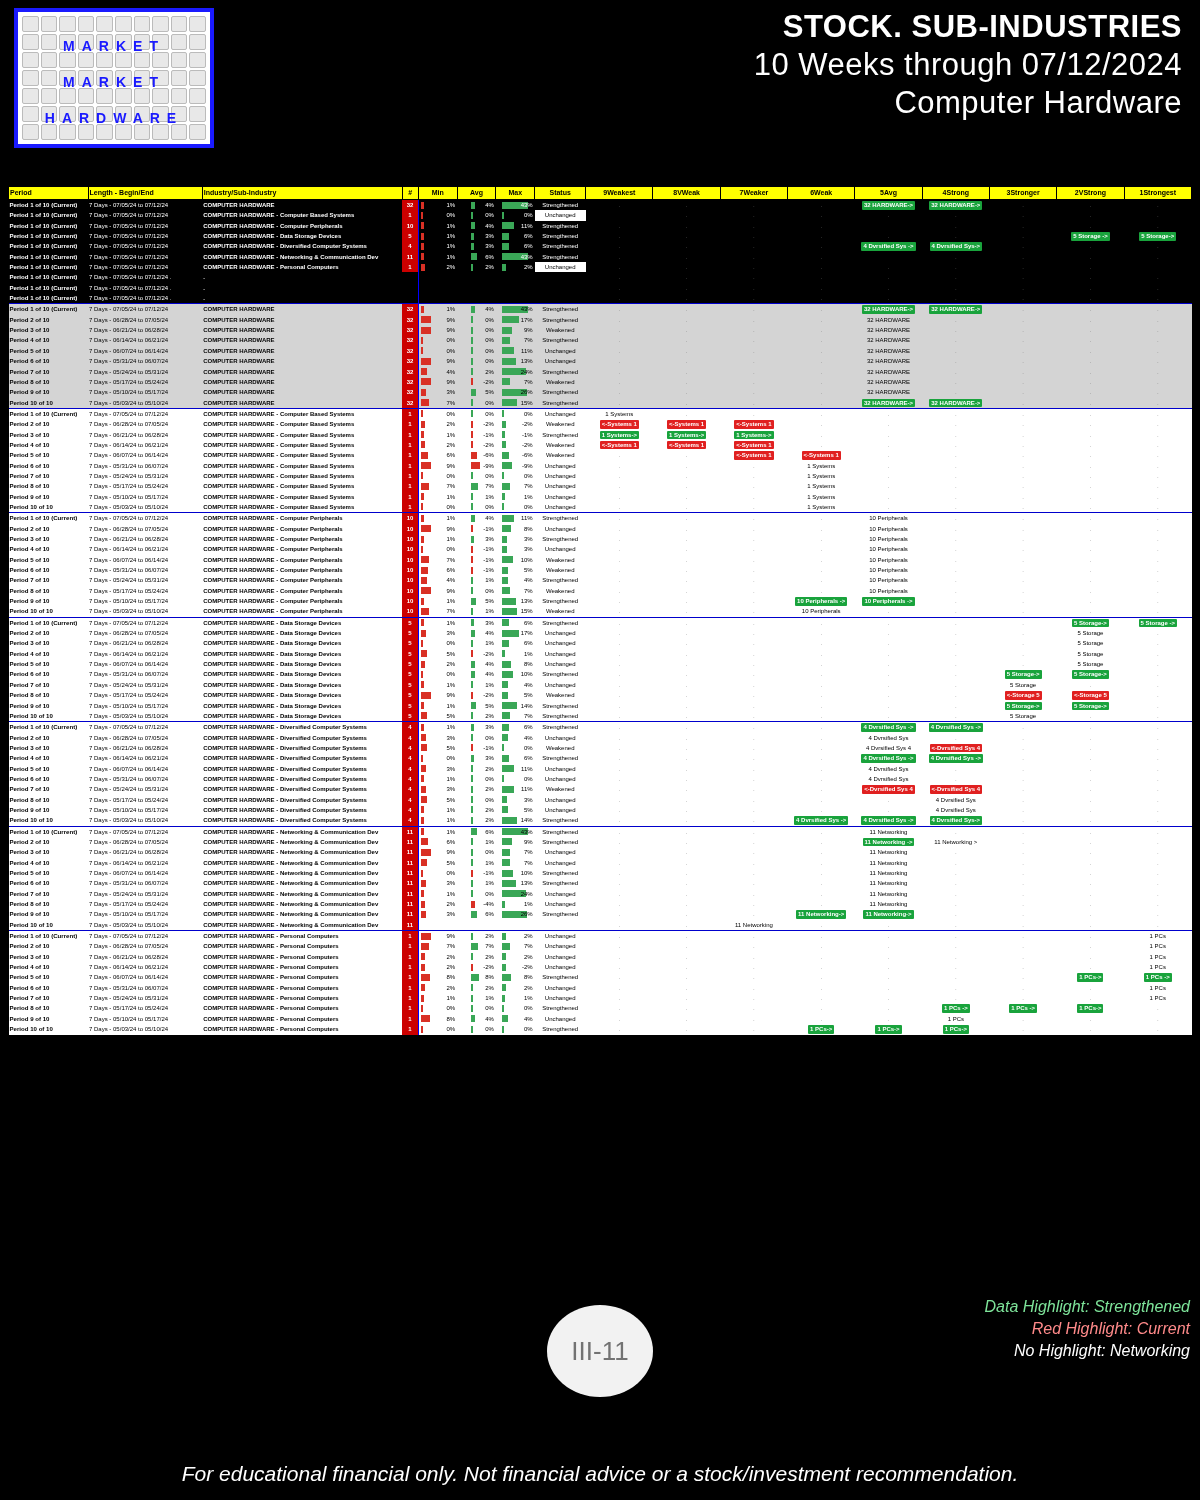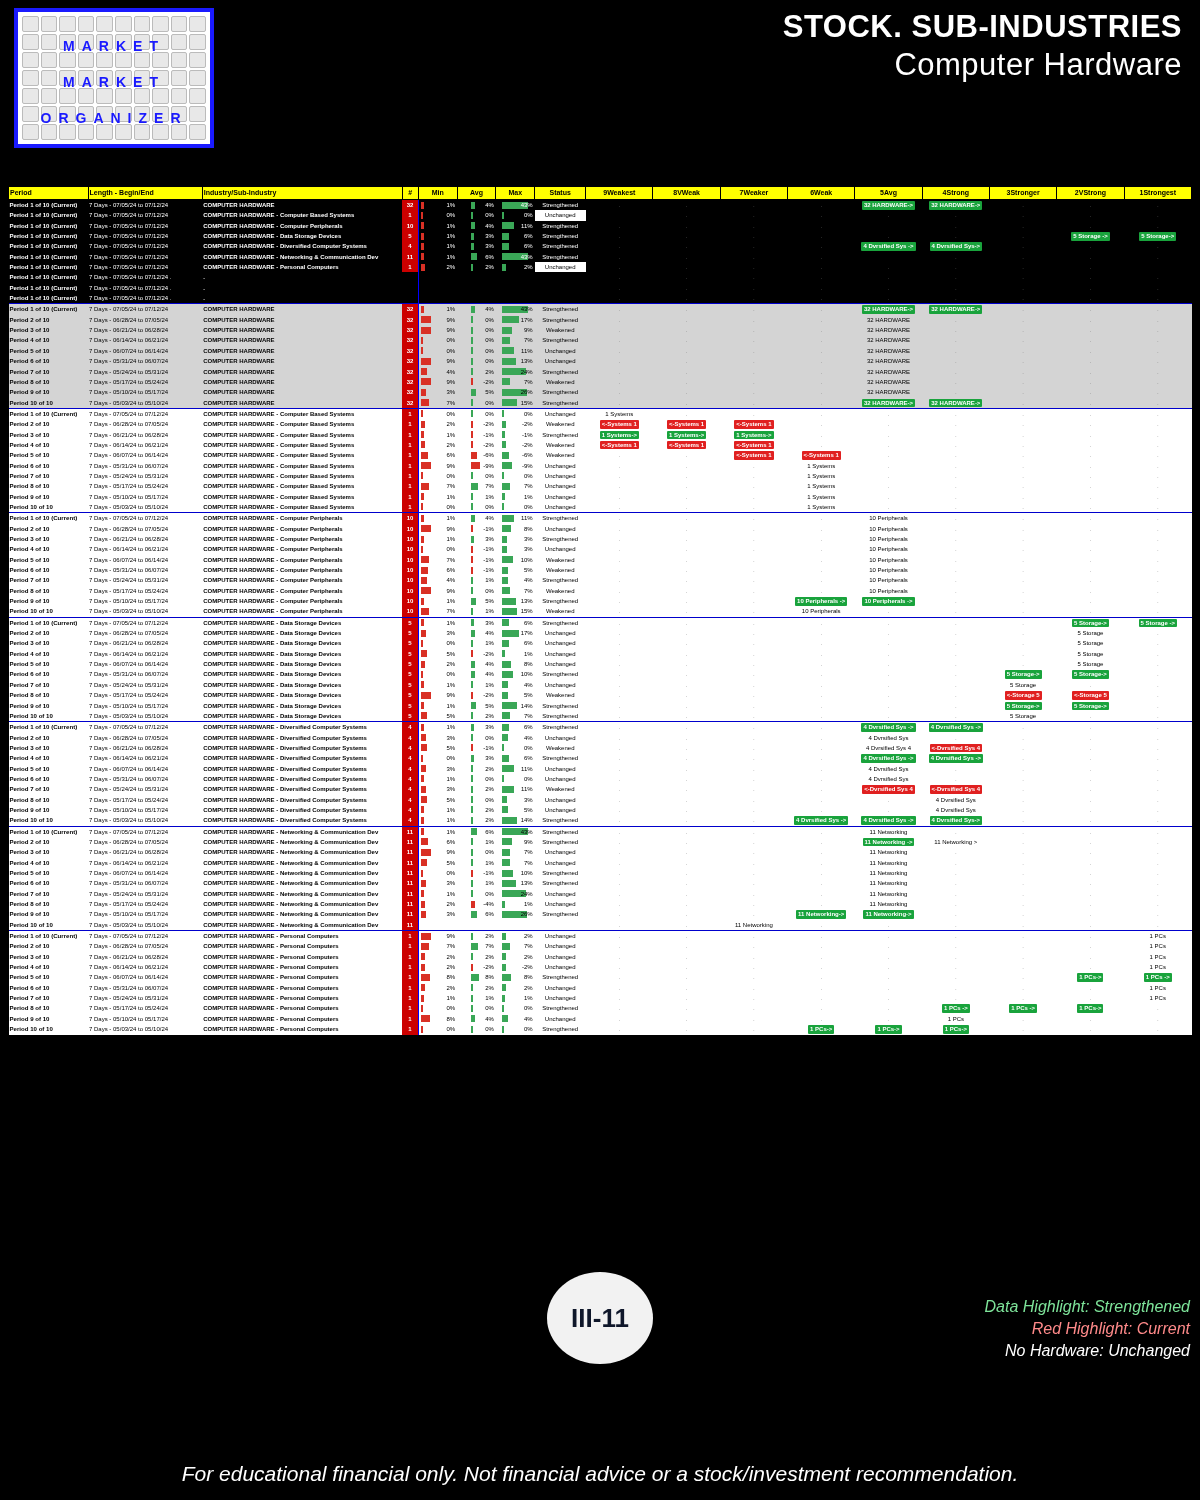--- a/index.html
+++ b/index.html
@@ -82,24 +82,24 @@
   .z9{background:#a6dcad}
   tr.grp { border-top:1px solid #0000cc; }
   tr.grp td { border-top:1px solid #0000cc; }
   
   #legend { position:absolute; right:10px; top:1296px; text-align:right;
     font-size:16px; font-style:italic; line-height:22px; }
   #legend .green { color:#7ee49a; }
   #legend .red { color:#ff8a8a; }
   #legend .none { color:#fff; }
   #pagebadge {
-    position:absolute; left:547px; top:1272px; width:106px; height:92px;
-    background:#f2f2f2; border-radius:50%; color:#0f172a;
+    position:absolute; left:547px; top:1305px; width:106px; height:92px;
+    background:#f2f2f2; border-radius:50%; color:#737373;
     display:flex; align-items:center; justify-content:center;
-    font-size:26px; font-weight:bold;
+    font-size:26px; font-weight:normal;
   }
   #disclaimer { position:absolute; left:0; right:0; bottom:14px; text-align:center;
     font-size:21px; font-style:italic; color:#fff; }
 </style>
 </head>
 <body>
 
 <div id="logo">
   <div class="keys">
       <div class="key"></div>
@@ -168,25 +168,26 @@
       <div class="key"></div>
       <div class="key"></div>
       <div class="key"></div>
       <div class="key"></div>
       <div class="key"></div>
       <div class="key"></div>
       <div class="key"></div>
     </div>
   <div class="word w1">MARKET</div>
   <div class="word w2">MARKET</div>
-  <div class="word w3">ORGANIZER</div>
+  <div class="word w3">HARDWARE</div>
 </div>
 
 <div id="title">
   <div class="l1">STOCK. SUB-INDUSTRIES</div>
+  <div class="l2">10 Weeks through 07/12/2024</div>
   <div class="l3">Computer Hardware</div>
 </div>
 
 <div id="sheet">
   <table>
     <thead>
       <tr>
         <th class="c-period">Period</th>
         <th class="c-length">Length - Begin/End</th>
         <th class="c-ind">Industry/Sub-Industry</th>
@@ -2411,17 +2412,17 @@
           <td class="rk c-rk z8"><span class="dot">.</span></td>
           <td class="rk c-rk z9"><span class="dot">.</span></td>
         </tr>
       </tbody>
   </table>
 </div>
 
 <div id="legend">
   <div class="green">Data Highlight: Strengthened</div>
   <div class="red">Red Highlight: Current</div>
-  <div class="none">No Hardware: Unchanged</div>
+  <div class="none">No Highlight: Networking</div>
 </div>
 
 <div id="pagebadge">III-11</div>
 <div id="disclaimer">For educational financial only. Not financial advice or a stock/investment recommendation.</div>
 
 </body></html>

